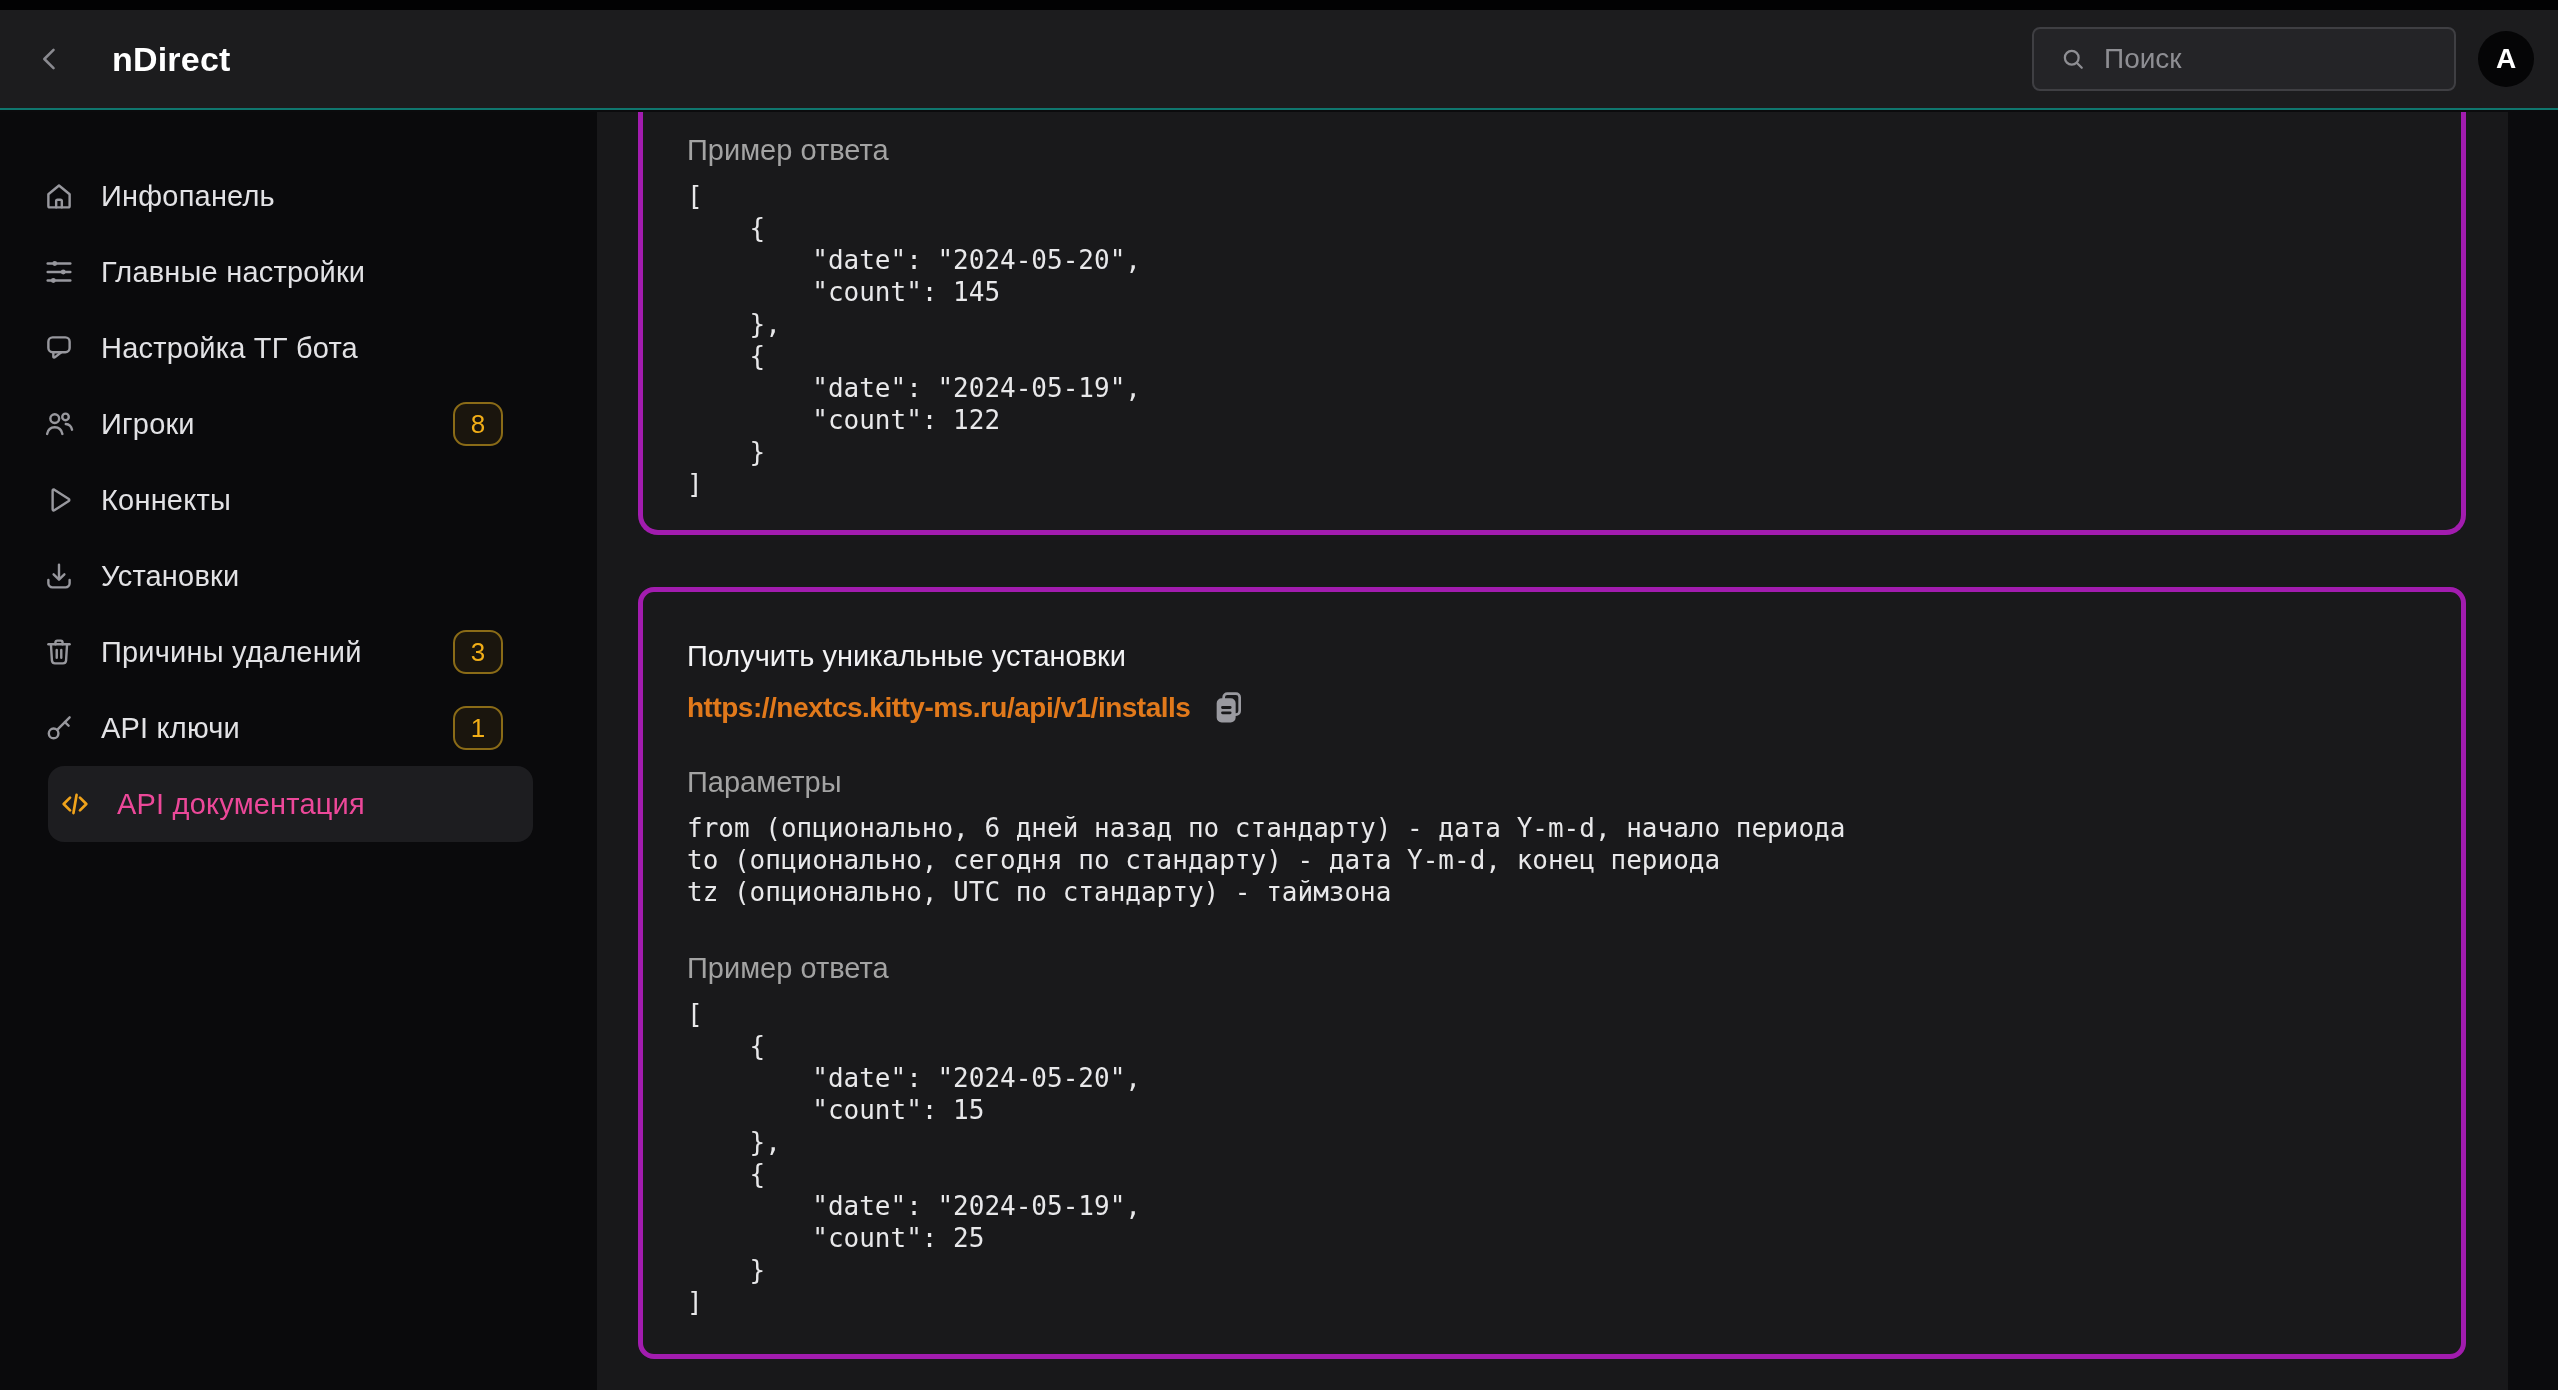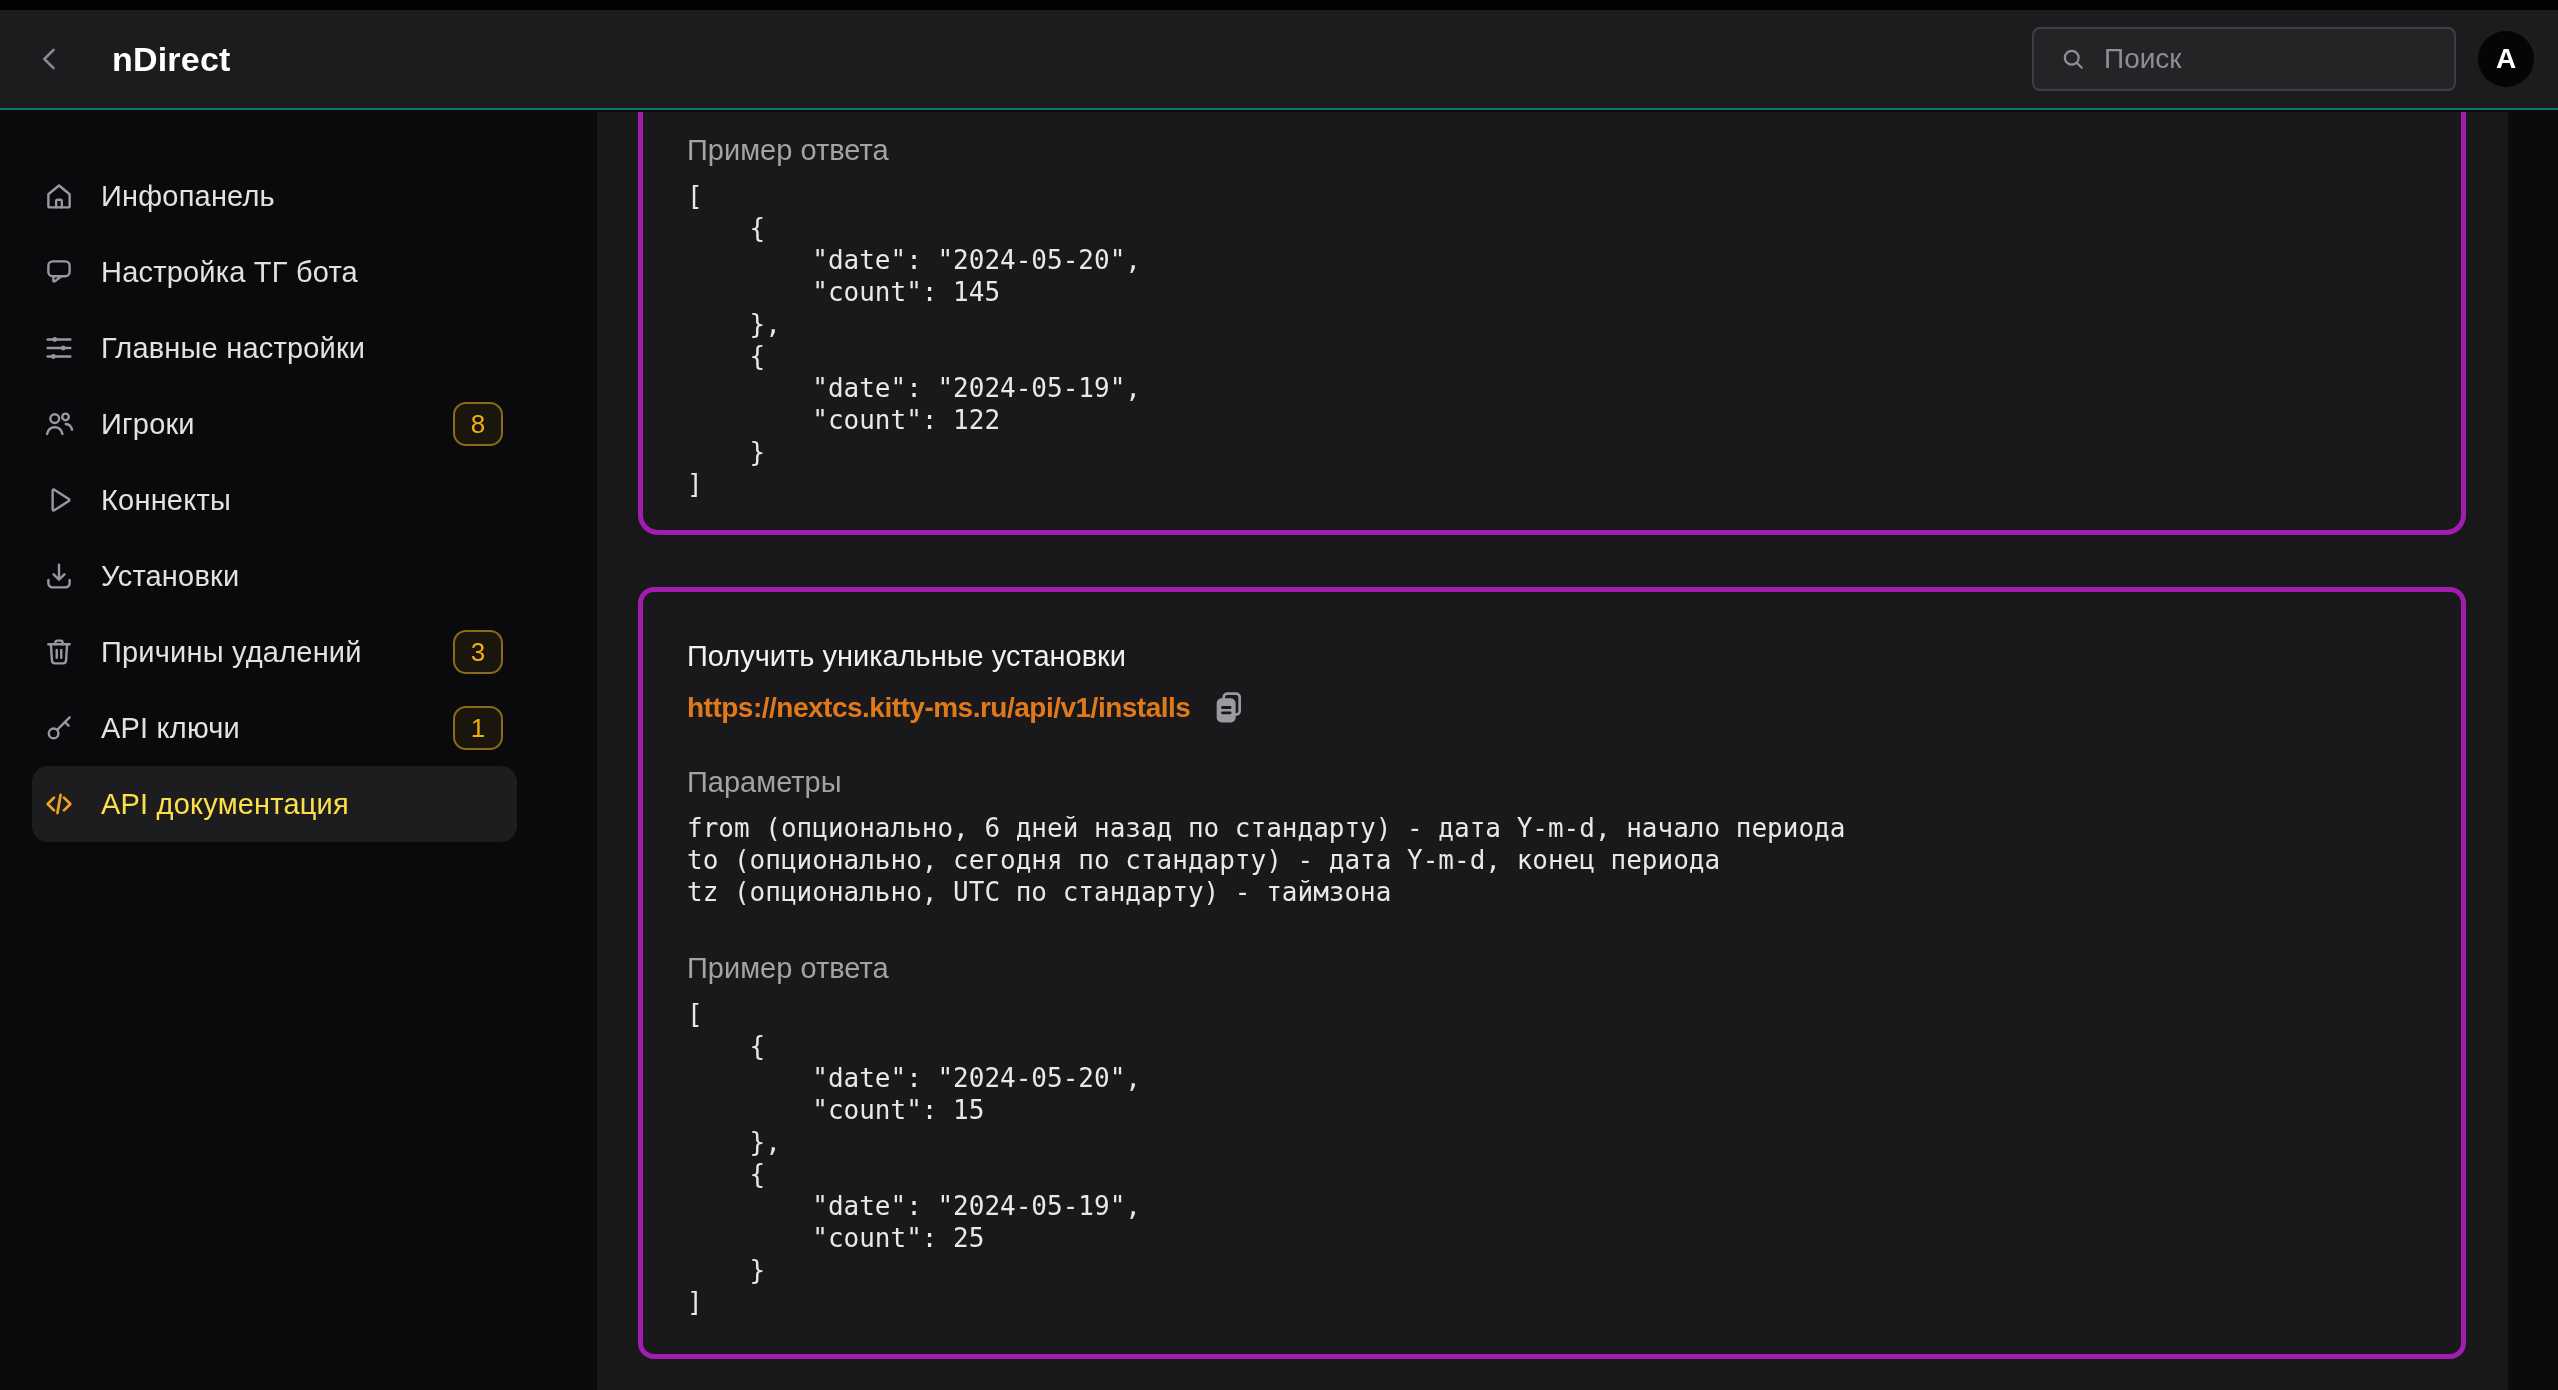--- a/index.html
+++ b/index.html
@@ -34,21 +34,21 @@
   .main-content { position:absolute; left:597px; top:0; width:1911px; height:1278px;
                   background:#18181a; overflow:hidden; padding:0 0 0 41px; }
 
   
   .side-item { width:485px; height:76px; display:flex; align-items:center;
                padding:0 14px 0 9px; border-radius:16px; cursor:pointer; color:#e2e2e5; }
   .side-item .icon { width:36px; height:36px; flex:none; color:#98989e;
                      display:flex; align-items:center; justify-content:center; }
   .side-item .icon svg { width:34px; height:34px; }
   .side-item .label { margin-left:24px; font-size:29px; letter-spacing:.2px; }
-  .side-item.active { background:#1d1d20; color:#fde047; }
+  .side-item.active { background:#1d1d20; color:#ec4899;margin-left:16px; }
   .side-item.active .icon { color:#f0a31b; }
   .badge { margin-left:auto; min-width:50px; height:44px; padding:0 12px;
            border:2px solid #8a6b17; border-radius:13px; background:rgba(240,163,27,.07);
            color:#f2ae17; font-size:26px; display:flex; align-items:center; justify-content:center; }
 
   
   .card { width:1828px; border:5px solid #a21caf; border-radius:16px; background:#19191b; }
   .card-first { border-top:none; border-radius:0 0 20px 20px; padding:22px 44px 30px 44px; }
   .card-main { margin-top:52px; padding:48px 44px 36px 44px; }
 
@@ -97,39 +97,39 @@
       <span class="icon">
         <svg viewBox="0 0 24 24" fill="none" stroke="currentColor" stroke-width="1.7" stroke-linecap="round" stroke-linejoin="round">
             <path d="M4.5 10.8 12 4.6l7.5 6.2V19a1 1 0 0 1-1 1h-13a1 1 0 0 1-1-1z"></path>
             <path d="M10 20v-4.4a1 1 0 0 1 1-1h2a1 1 0 0 1 1 1V20"></path>
           </svg>
       </span>
       <span class="label">Инфопанель</span>
     </div>
     <div class="side-item">
       <span class="icon">
-        <svg viewBox="0 0 24 24" fill="none" stroke="currentColor" stroke-width="1.7" stroke-linecap="round" stroke-linejoin="round">
-            <rect x="4.5" y="4.5" width="15" height="10.5" rx="3"></rect>
-            <path d="M8 15v3.1c0 .55.62.85 1.05.52L13.6 15"></path>
-          </svg>
-      </span>
-      <span class="label">Настройка ТГ бота</span>
-    </div>
-    <div class="side-item">
-      <span class="icon">
         <svg viewBox="0 0 24 24" fill="none" stroke="currentColor" stroke-width="1.7" stroke-linecap="round">
             <path d="M4 6h16"></path>
             <circle cx="9" cy="6" r="1.7" fill="currentColor" stroke="none"></circle>
             <path d="M4 12h16"></path>
             <circle cx="15" cy="12" r="1.7" fill="currentColor" stroke="none"></circle>
             <path d="M4 18h16"></path>
             <circle cx="8" cy="18" r="1.7" fill="currentColor" stroke="none"></circle>
           </svg>
       </span>
       <span class="label">Главные настройки</span>
+    </div>
+    <div class="side-item">
+      <span class="icon">
+        <svg viewBox="0 0 24 24" fill="none" stroke="currentColor" stroke-width="1.7" stroke-linecap="round" stroke-linejoin="round">
+            <rect x="4.5" y="4.5" width="15" height="10.5" rx="3"></rect>
+            <path d="M8 15v3.1c0 .55.62.85 1.05.52L13.6 15"></path>
+          </svg>
+      </span>
+      <span class="label">Настройка ТГ бота</span>
     </div>
     <div class="side-item">
       <span class="icon">
         <svg viewBox="0 0 24 24" fill="none" stroke="currentColor" stroke-width="1.7" stroke-linecap="round">
             <circle cx="9" cy="8.2" r="3.1"></circle>
             <path d="M3.6 19c.6-2.9 2.8-4.7 5.4-4.7s4.8 1.8 5.4 4.7"></path>
             <circle cx="16.6" cy="7" r="2.3"></circle>
             <path d="M16.8 12c2.2.2 3.9 1.7 4.4 4"></path>
           </svg>
       </span>

